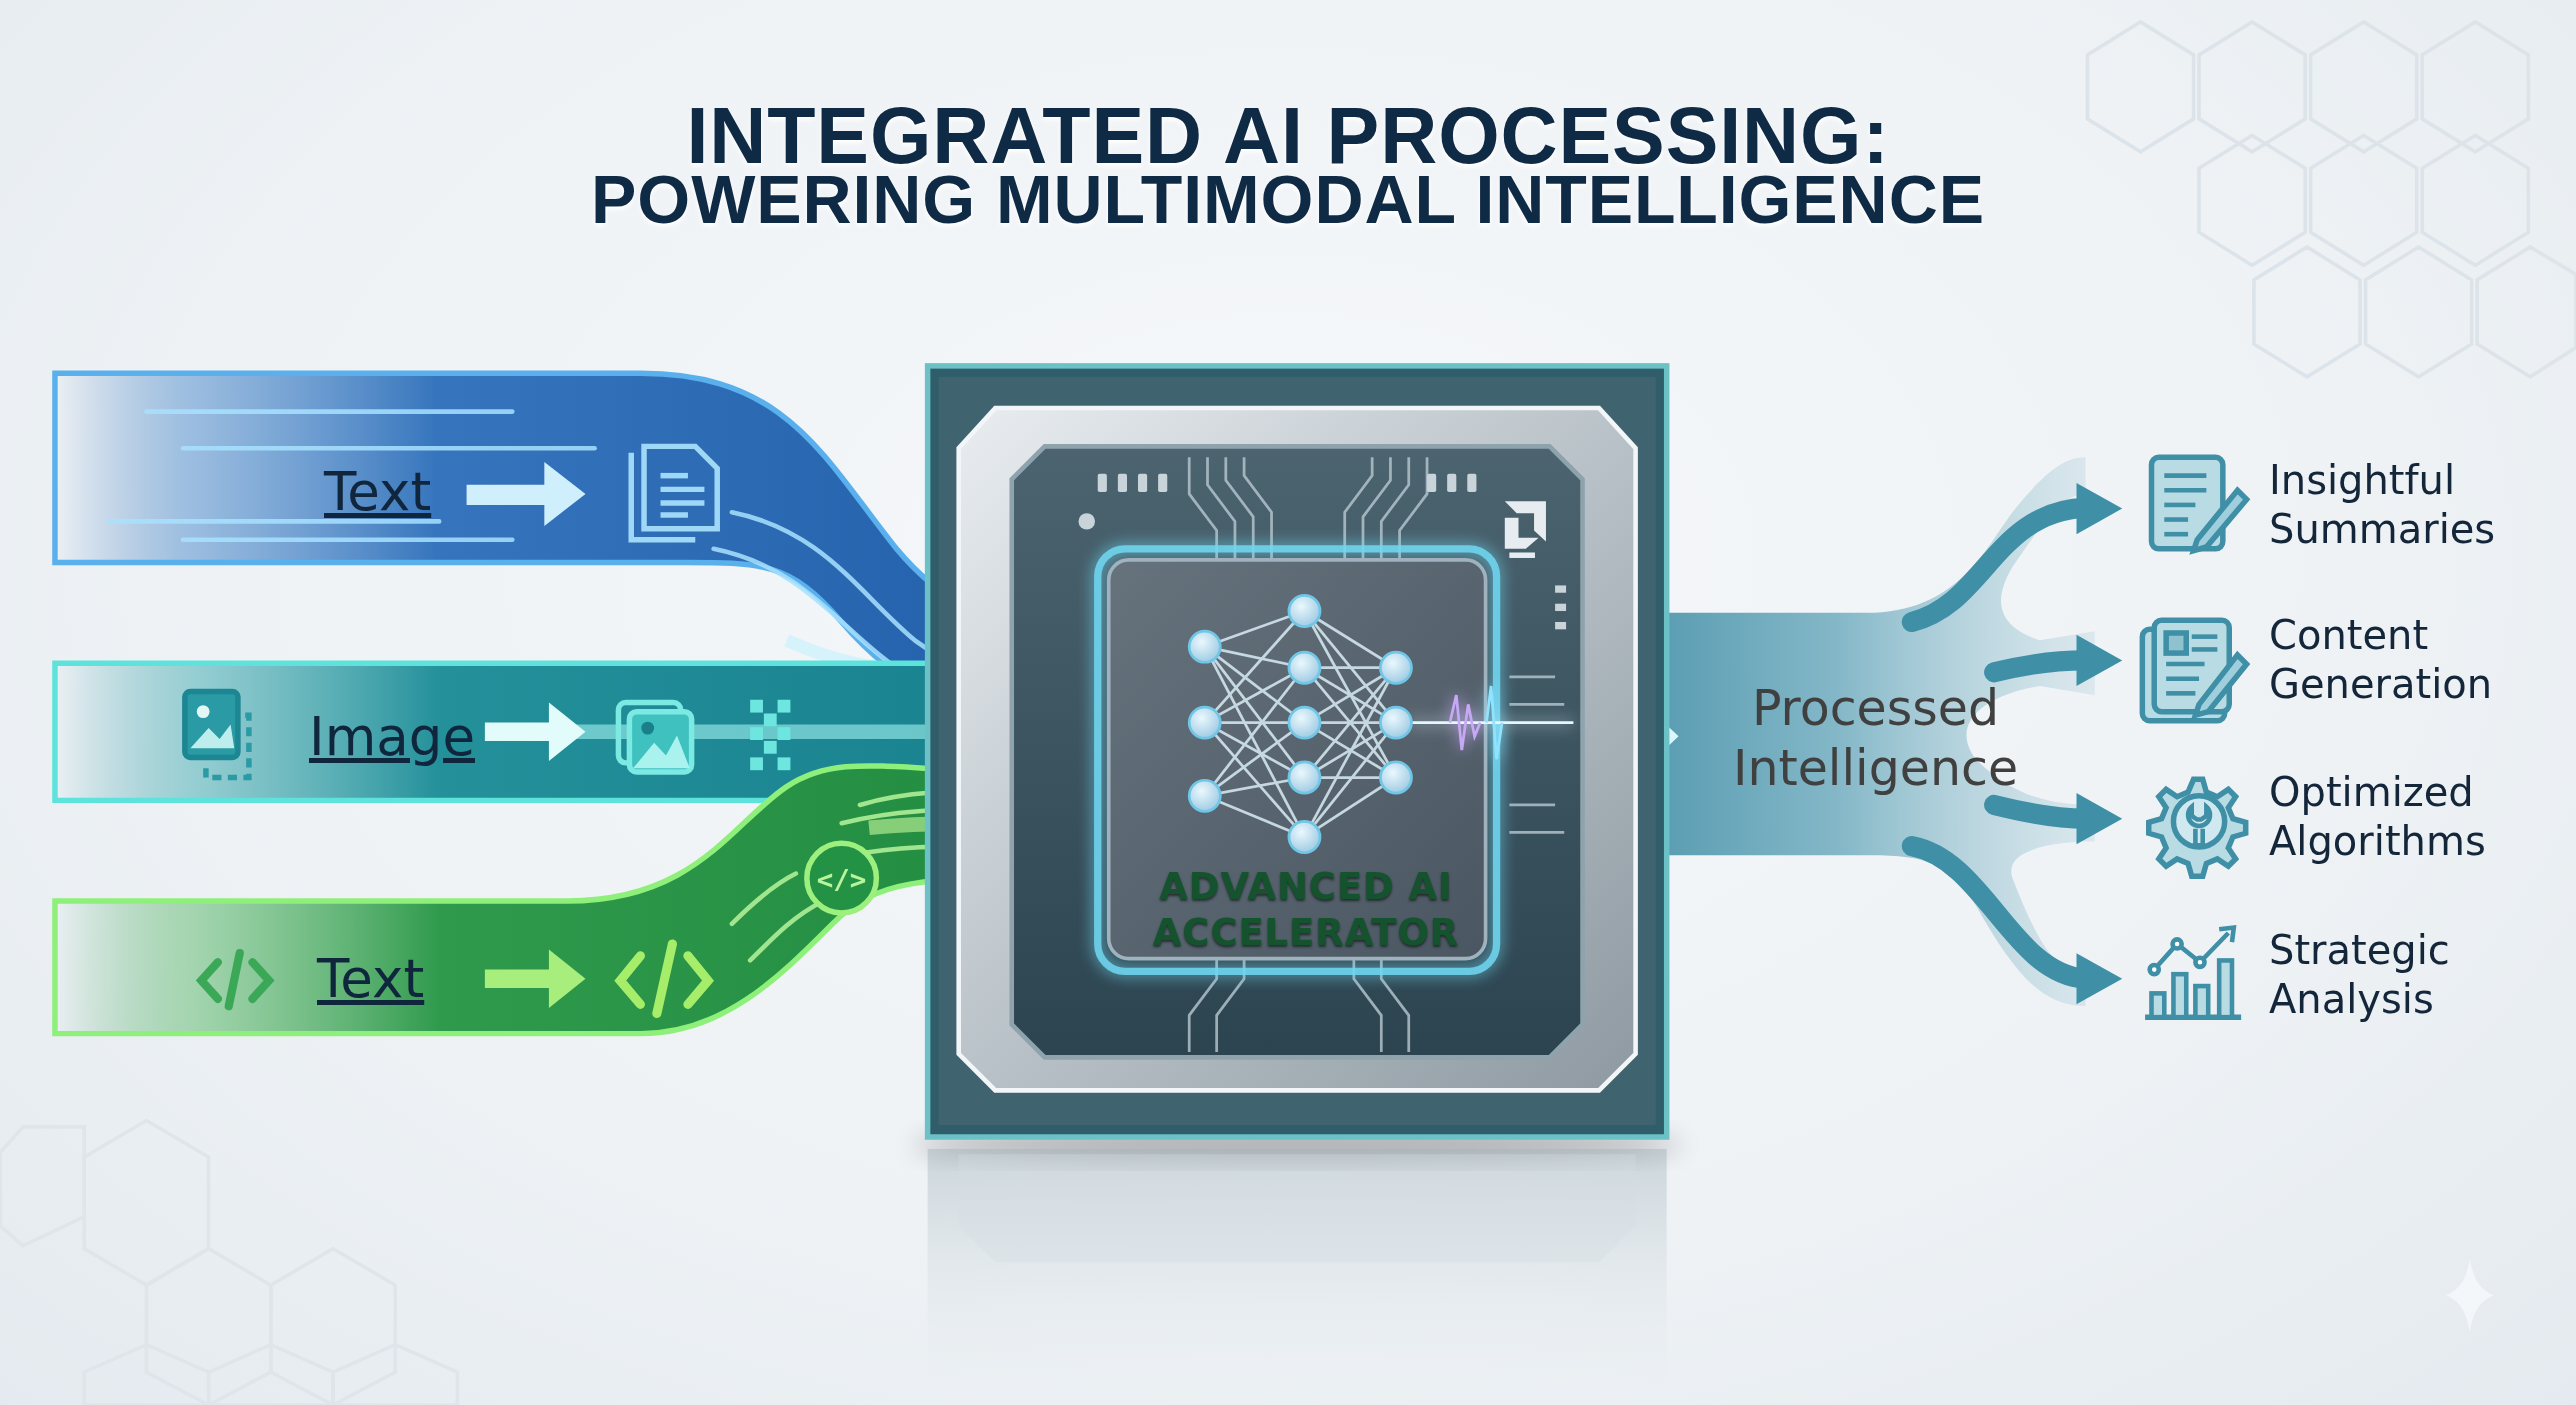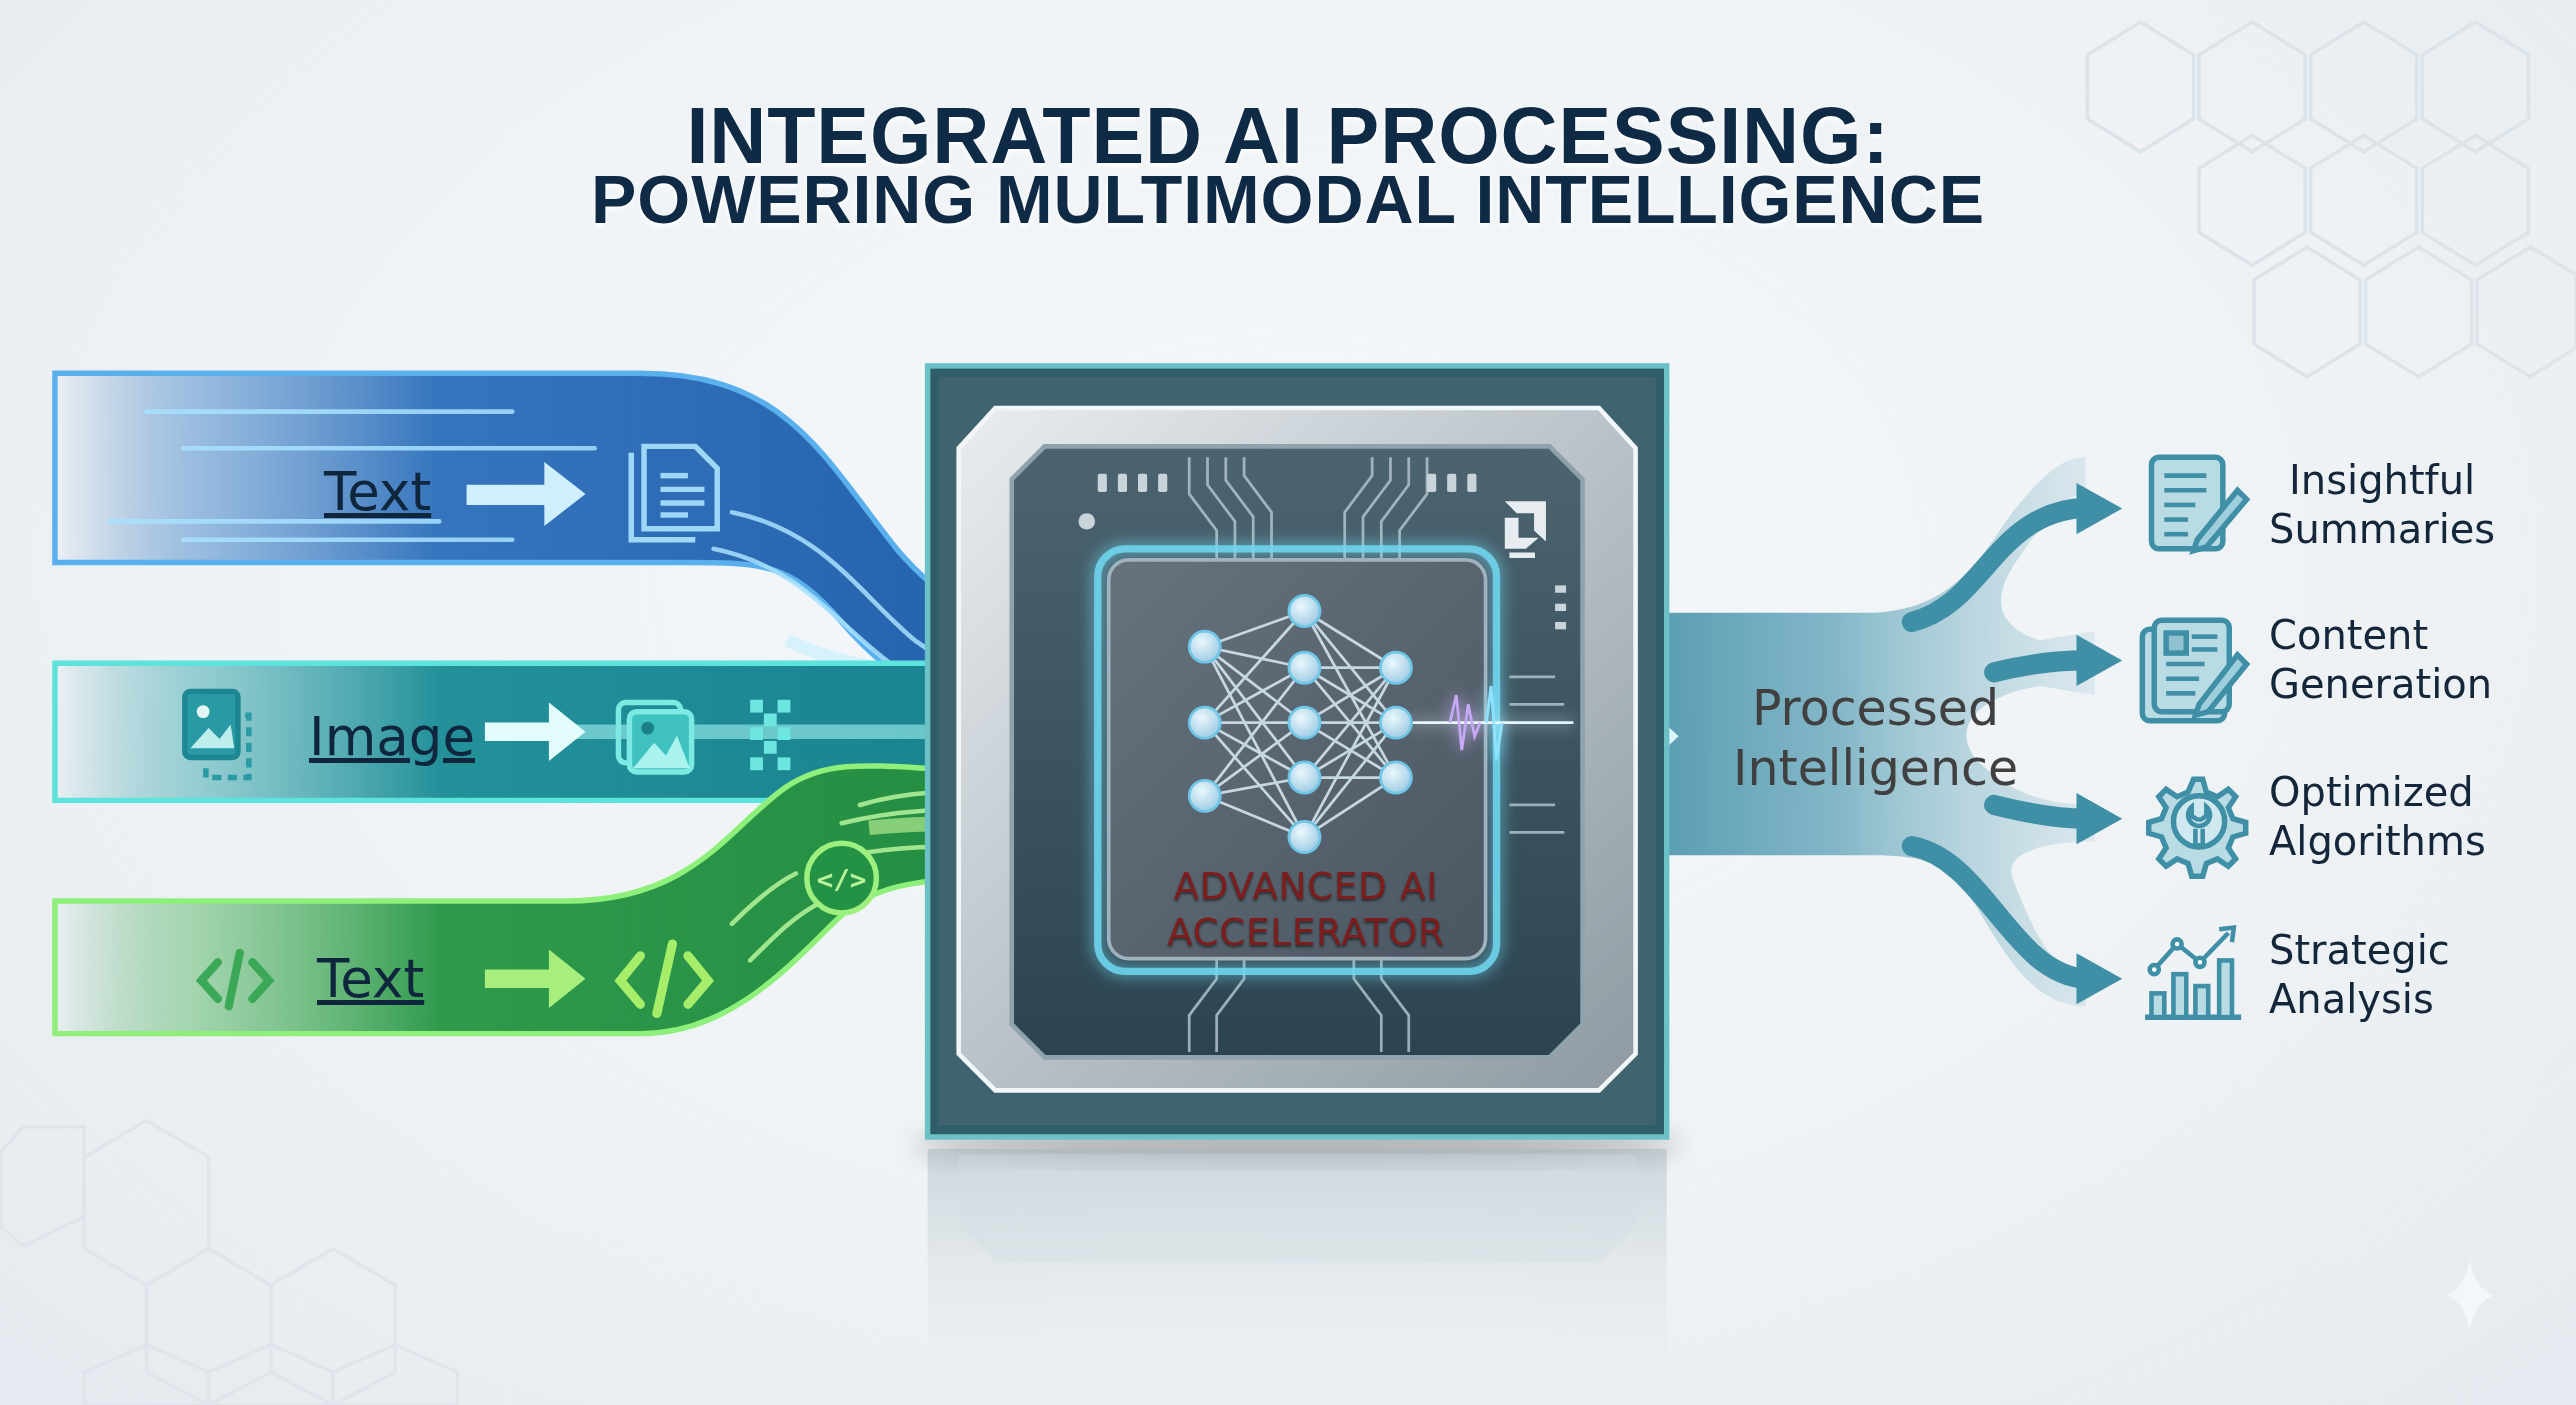--- a/index.html
+++ b/index.html
@@ -16,22 +16,22 @@
     text-shadow: 0 2.7px 5.5px rgba(255,255,255,0.9), 0 0.9px 0 #fff;
   }
   .title.l1 { top:90px; font-size:79px; }
   .title.l2 { top:160px; font-size:68px; }
   .stream-label {
     position:absolute; font-family:"DejaVu Sans", sans-serif; font-weight:500;
     color:#10263d; font-size:53px;text-decoration:underline;
   }
   .chip-label {
     position:absolute; width:476px; text-align:center;
-    font-family:"DejaVu Sans", sans-serif; font-weight:400; font-size:37px;
-    color:#7f1d1d; letter-spacing:0.9px; line-height:46px;
+    font-family:"DejaVu Sans", sans-serif; font-weight:700; font-size:37px;
+    color:#14532d; letter-spacing:0.9px; line-height:46px;
     text-shadow: 0 1.8px 2.7px rgba(0,0,0,0.55);
   }
   .proc-label {
     position:absolute; font-family:"DejaVu Sans", sans-serif;
     font-size:49px; color:#404040; line-height:60px; text-align:center; width:329px;
   }
   .out-label {
     position:absolute; font-family:"DejaVu Sans", sans-serif;
     font-size:40px; color:#14263a; line-height:49px;
   }
@@ -386,21 +386,21 @@
 <div class="chip-label" style="left:1068px; top:864px;">
   <div>ADVANCED AI</div>
   <div>ACCELERATOR</div>
 </div>
 
 <div class="proc-label" style="left:1711px; top:679px;">
   <div>Processed</div>
   <div>Intelligence</div>
 </div>
 
-<div class="out-label" style="left:2269px; top:456px;text-align:center;">
+<div class="out-label" style="left:2269px; top:456px;">
   <div>Insightful</div>
   <div>Summaries</div>
 </div>
 <div class="out-label" style="left:2269px; top:611px;">
   <div>Content</div>
   <div>Generation</div>
 </div>
 <div class="out-label" style="left:2269px; top:768px;">
   <div>Optimized</div>
   <div>Algorithms</div>

